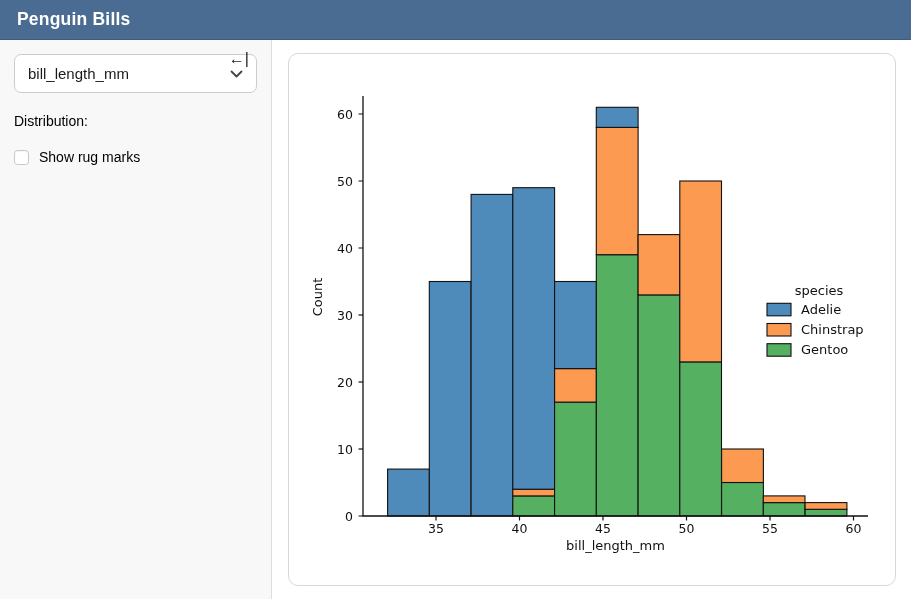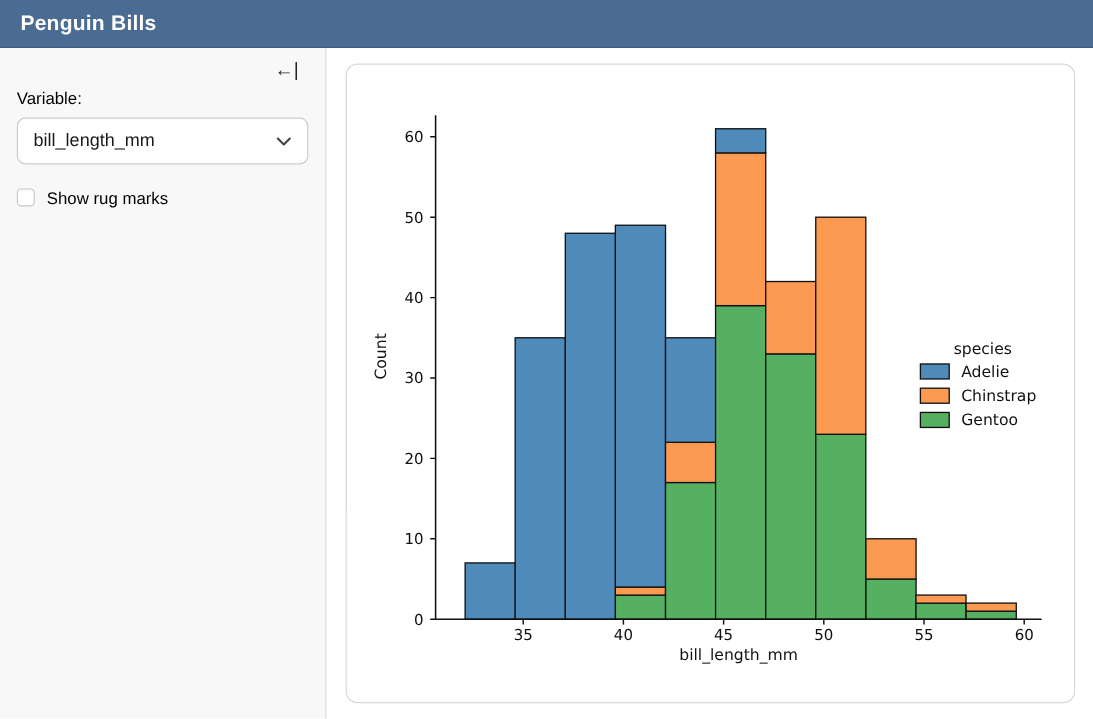--- a/index.html
+++ b/index.html
@@ -15,21 +15,21 @@
   .sidebar{width:272px;flex:none;background:var(--sidebar-bg,#f8f8f8);
            border-right:1px solid #ddd;position:relative;padding:14px}
   .collapse-btn{position:absolute;top:11px;right:22px;background:none;border:none;
                 font-size:16px;line-height:1;color:#222;cursor:pointer;font-family:inherit}
   .field-label{font-size:14px;color:#000;margin:20px 0 8px}
   .select{height:39px;background:#fff;border:1px solid #ccc;border-radius:7px;
           display:flex;align-items:center;justify-content:space-between;
           padding:0 13px;font-size:15px;color:#1a1a1a;cursor:pointer}
   .chev{width:13px;height:8px;flex:none}
   .chev polyline{fill:none;stroke:#444;stroke-width:1.8;stroke-linecap:round;stroke-linejoin:round}
-  .cb-row{display:flex;align-items:flex-start;gap:10px;margin-top:20px;cursor:pointer}
+  .cb-row{display:flex;align-items:center;gap:10px;margin-top:20px;cursor:pointer}
   .checkbox{width:15px;height:15px;flex:none;background:#fff;border:1px solid #c8c8c8;
             border-radius:3.5px;box-shadow:inset 0 1px 1px rgba(0,0,0,.04)}
   .cb-label{font-size:14px;color:#000}
 
   .main{flex:1;padding:13px 14px 12px 16px;background:#fff}
   .card{width:608px;height:533px;background:#fff;border:1px solid #d8d8d8;border-radius:10px;overflow:hidden}
   #chart-svg{display:block;width:606px;height:531px}
   #chart-svg text{font-family:"DejaVu Sans",sans-serif;fill:#111}
 </style>
 </head>
@@ -37,28 +37,28 @@
 
 <div class="header">
   <span class="app-title">Penguin Bills</span>
 </div>
 
 <div class="layout">
 
   <aside class="sidebar">
     <button class="collapse-btn">←|</button>
 
-    <div class="field-label">Variable:</div>
     <div class="select">
       <span>bill_length_mm</span>
       <svg class="chev" viewBox="0 0 13 8">
         <polyline points="1.5,1.5 6.5,6.5 11.5,1.5"></polyline>
       </svg>
     </div>
 
+    <div class="field-label">Distribution:</div>
 
     <label class="cb-row">
       <span class="checkbox"></span>
       <span class="cb-label">Show rug marks</span>
     </label>
   </aside>
 
   <main class="main">
     <div class="card">
       <svg id="chart-svg" viewBox="0 0 606 531">

